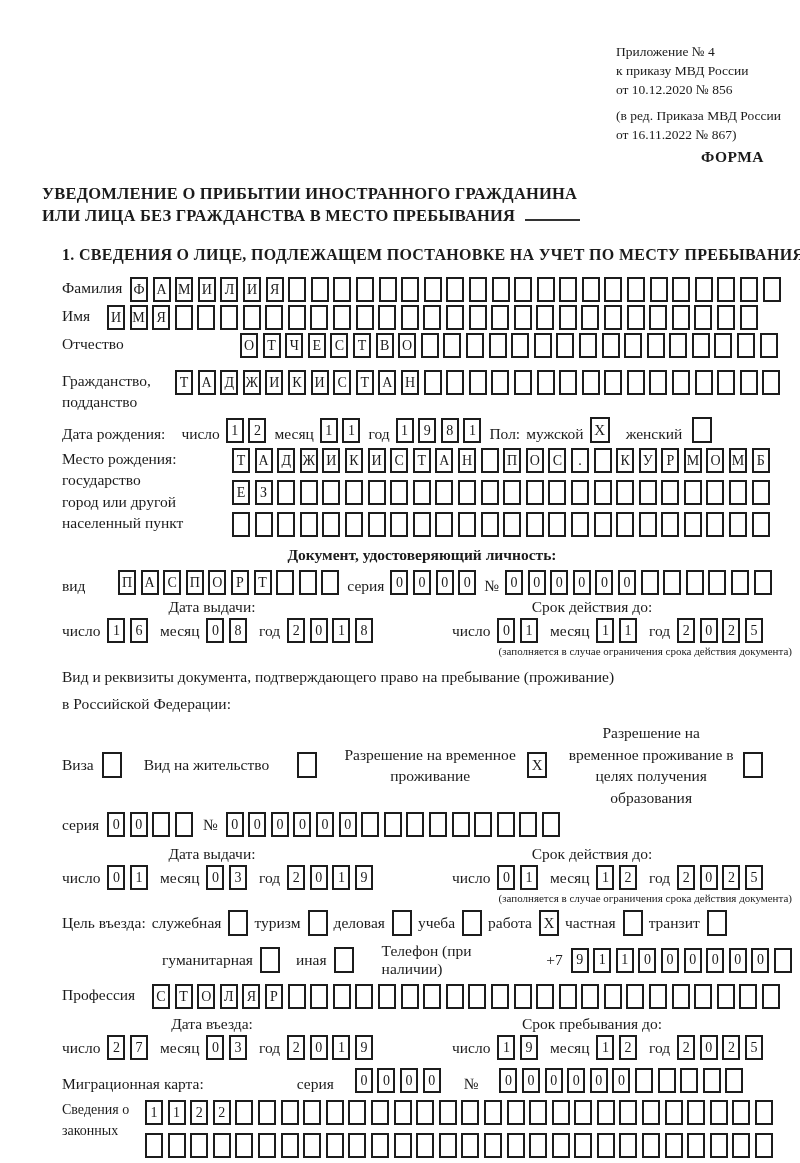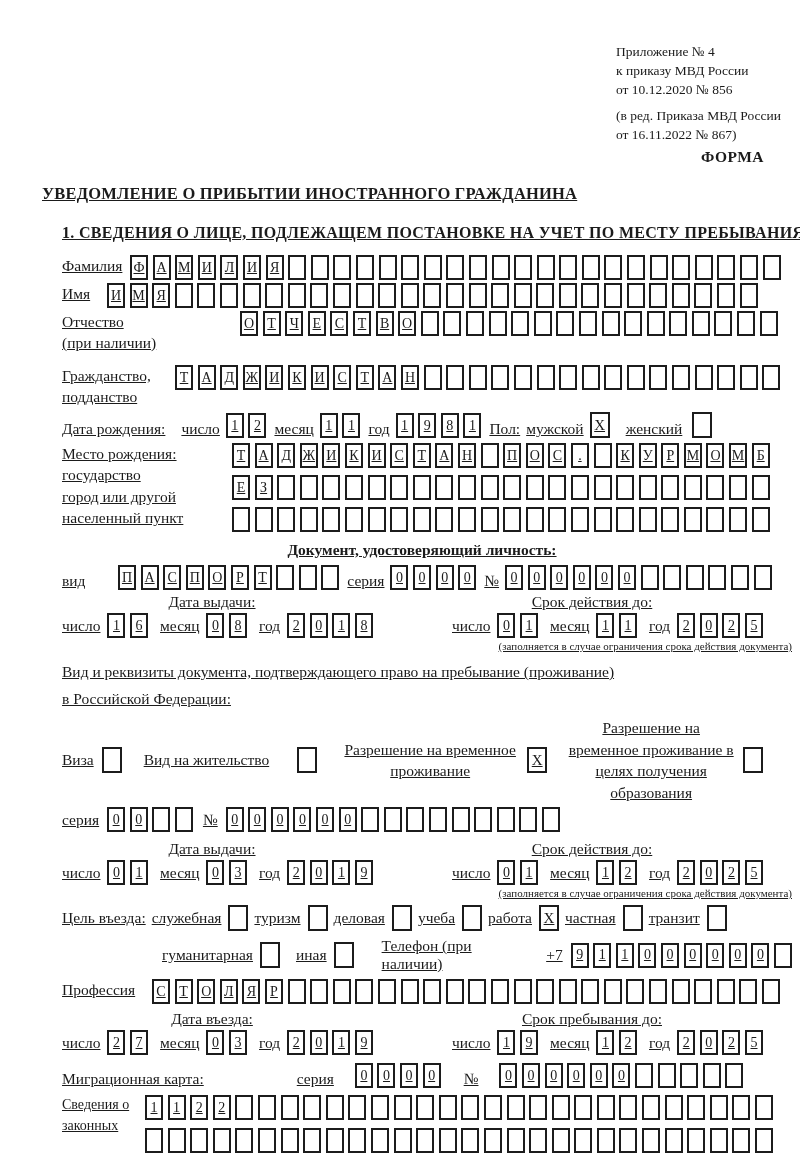--- a/index.html
+++ b/index.html
@@ -1,17 +1,17 @@
 <!DOCTYPE html>
 <html><head>
 <meta charset="utf-8">
 <style>
   html,body{margin:0;padding:0;background:#fff;}
   body{width:800px;font-family:"Liberation Serif","DejaVu Serif",serif;color:#1b1b1b;}
-  .page{position:relative;width:800px;height:1163px;box-sizing:border-box;padding:183px 8px 14px 62px;overflow:hidden;background:#fff;text-decoration:underline;}
+  .page{position:relative;width:800px;height:1163px;box-sizing:border-box;padding:183px 8px 14px 62px;overflow:hidden;background:#fff;}
   
   .ref{position:absolute;left:616px;top:42px;font-size:13.5px;line-height:19px;}
   .ref .gap{margin-top:7px;}
   .forma{position:absolute;right:36px;top:148px;font-weight:bold;font-size:15.5px;letter-spacing:.5px;}
   
   .title{text-align:left;font-weight:bold;font-size:16.5px;line-height:22px;letter-spacing:.2px;margin-left:-20px;}
   .uline{display:inline-block;width:55px;border-bottom:2px solid #333;height:14px;margin-left:10px;}
   .sec{font-weight:bold;font-size:16px;letter-spacing:.3px;margin-top:19px;margin-bottom:13px;white-space:nowrap;}
   
   .row{display:flex;align-items:flex-start;margin-bottom:3px;}
@@ -66,20 +66,23 @@
   <div class="ref">
     <div>Приложение № 4</div>
     <div>к приказу МВД России</div>
     <div>от 10.12.2020 № 856</div>
     <div class="gap">(в ред. Приказа МВД России</div>
     <div>от 16.11.2022 № 867)</div>
   </div>
   <div class="forma">ФОРМА</div>
 
   <div class="title">УВЕДОМЛЕНИЕ О ПРИБЫТИИ ИНОСТРАННОГО ГРАЖДАНИНА</div>
+  <div class="title">
+    <span>ИЛИ ЛИЦА БЕЗ ГРАЖДАНСТВА В МЕСТО ПРЕБЫВАНИЯ</span><span class="uline"></span>
+  </div>
 
   <div class="sec">1. СВЕДЕНИЯ О ЛИЦЕ, ПОДЛЕЖАЩЕМ ПОСТАНОВКЕ НА УЧЕТ ПО МЕСТУ ПРЕБЫВАНИЯ</div>
 
   <div class="row">
     <div class="lab w68">Фамилия</div>
     <div class="cells">
         <div class="cell">Ф</div>
         <div class="cell">А</div>
         <div class="cell">М</div>
         <div class="cell">И</div>
@@ -142,21 +145,20 @@
         <div class="cell"></div>
         <div class="cell"></div>
         <div class="cell"></div>
         <div class="cell"></div>
       </div>
   </div>
 
   <div class="row" style="margin-bottom:12px;">
     <div class="lab w178">
       <div>Отчество</div>
-      <div>(при наличии)</div>
     </div>
     <div class="cells">
         <div class="cell">О</div>
         <div class="cell">Т</div>
         <div class="cell">Ч</div>
         <div class="cell">Е</div>
         <div class="cell">С</div>
         <div class="cell">Т</div>
         <div class="cell">В</div>
         <div class="cell">О</div>

